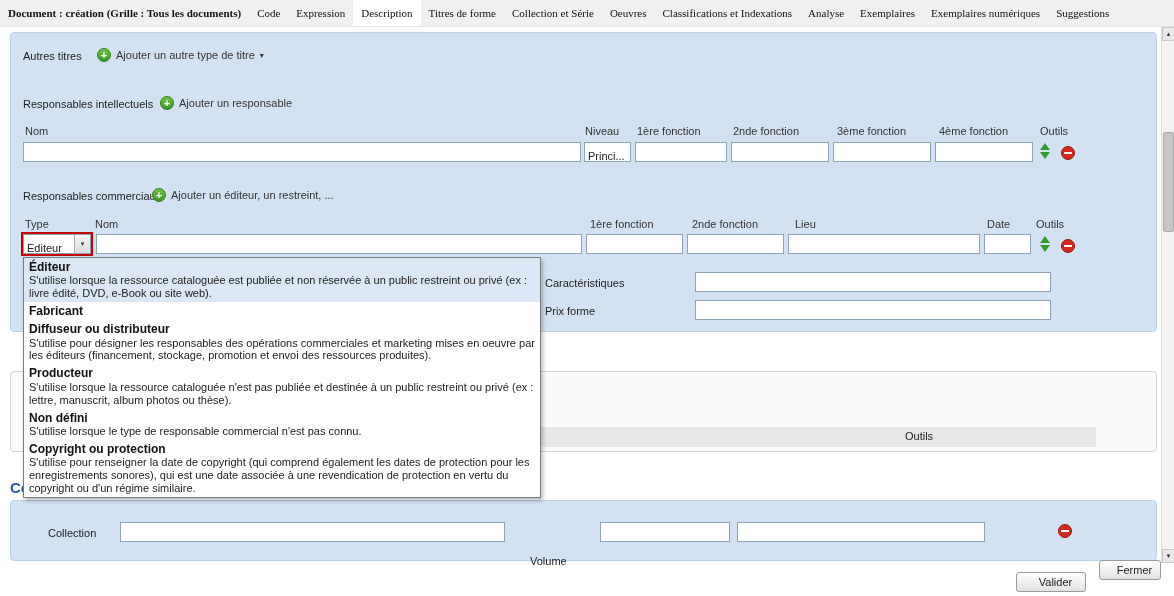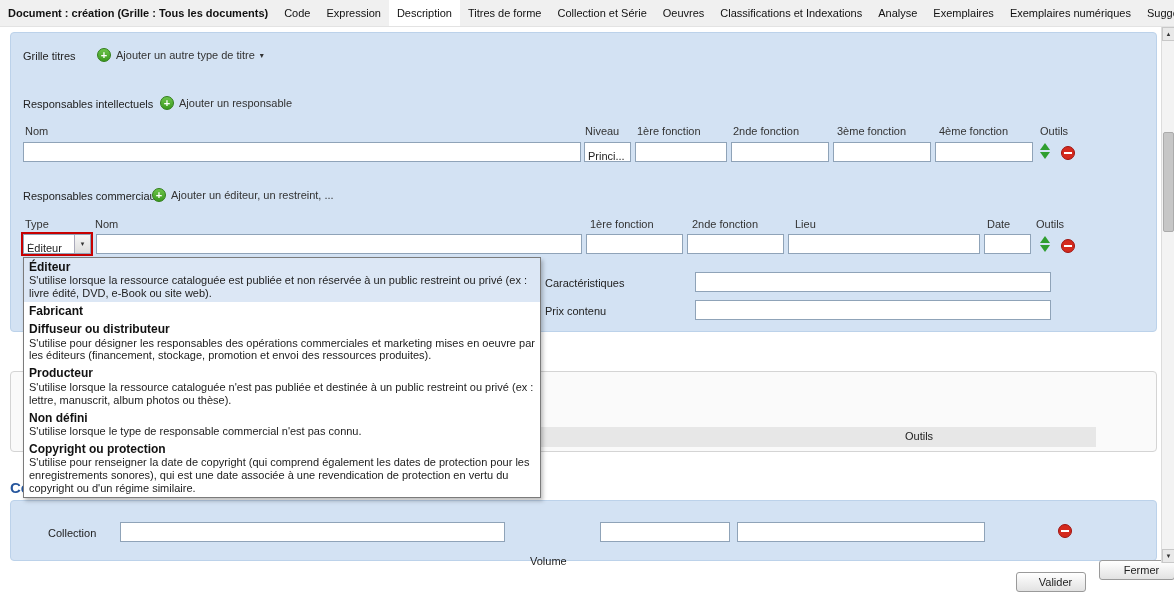--- a/index.html
+++ b/index.html
@@ -1,20 +1,20 @@
 <!DOCTYPE html>
 <html><head>
 <meta charset="utf-8">
 <style>
   * { margin:0; padding:0; box-sizing:border-box; }
   body { font-family:"Liberation Sans", sans-serif; background:#fff; }
   .page { position:relative; width:1174px; height:596px; background:#fff; overflow:hidden; font-size:11px; color:#222; }
 
   
-  .tabs { position:absolute; top:0; left:0; width:1174px; height:27px; background:#f0f0f0; display:flex; align-items:stretch; overflow:hidden; border-bottom:1px solid #e3e3e3; }
+  .tabs { position:absolute; top:0; left:0; width:1174px; height:27px; background:#f0f0f0; display:flex; align-items:stretch; overflow:hidden; border-bottom:1px solid #e3e3e3;font-family:Liberation Serif, serif; }
   .tab { display:flex; align-items:center; padding:0 8px; white-space:nowrap; font-size:11px; color:#111; cursor:pointer; }
   .tab.bold { font-weight:bold; }
   .tab.active { background:#fff; }
 
   
   .panel { position:absolute; left:10px; width:1147px; border-radius:4px; }
   .panel-blue { background:#d3e2f3; border:1px solid #bcd2ea; }
   #panel-description { top:32px; height:300px; }
   #panel-gray { top:371px; height:81px; background:#fafafa; border:1px solid #d4d4d4; border-radius:4px; }
   #panel-collection { top:500px; height:61px; }
@@ -72,21 +72,21 @@
     <div class="tab">Oeuvres</div>
     <div class="tab">Classifications et Indexations</div>
     <div class="tab">Analyse</div>
     <div class="tab">Exemplaires</div>
     <div class="tab">Exemplaires numériques</div>
     <div class="tab">Suggestions</div>
   </nav>
 
   <div class="panel panel-blue" id="panel-description"></div>
 
-  <span class="lbl" style="left:23px;top:50px">Grille titres</span>
+  <span class="lbl" style="left:23px;top:50px">Autres titres</span>
   <div class="addrow" style="left:97px;top:48px">
     <span class="plus">+</span>
     <span>Ajouter un autre type de titre</span>
     <span class="caret">▾</span>
   </div>
 
   <span class="lbl" style="left:23px;top:98px">Responsables intellectuels</span>
   <div class="addrow" style="left:160px;top:96px">
     <span class="plus">+</span>
     <span>Ajouter un responsable</span>
@@ -142,41 +142,41 @@
   <span class="tools" style="left:1040px;top:236px">
     <span class="tri-up"></span>
     <span class="tri-down"></span>
   </span>
   <span class="minus" style="left:1061px;top:239px">
       <span class="minus-bar"></span>
     </span>
 
   <span class="lbl" style="left:545px;top:277px">Caractéristiques</span>
   <input class="txt" style="left: 695px; top: 272px; width: 356px;">
-  <span class="lbl" style="left:545px;top:305px">Prix contenu</span>
+  <span class="lbl" style="left:545px;top:305px">Prix forme</span>
   <input class="txt" style="left: 695px; top: 300px; width: 356px;">
 
   <div class="panel" id="panel-gray"></div>
   <div class="outils-bar">
     <span>Outils</span>
   </div>
 
   <div id="collection-title">Collection et Série</div>
   <div class="panel panel-blue" id="panel-collection"></div>
   <span class="lbl" style="left:48px;top:527px">Collection</span>
   <input class="txt" style="left: 120px; top: 522px; width: 385px;">
   <span class="lbl" style="left:530px;top:555px">Volume</span>
   <input class="txt" style="left: 600px; top: 522px; width: 130px;">
   <input class="txt" style="left: 737px; top: 522px; width: 248px;">
   <span class="minus" style="left:1058px;top:524px">
       <span class="minus-bar"></span>
     </span>
 
   <div class="btn" style="left:1016px;top:572px;width:70px">Valider</div>
-  <div class="btn" style="left:1099px;top:560px;width:76px">Fermer</div>
+  <div class="btn" style="left:1099px;top:560px;width:62px">Fermer</div>
 
   <div class="sb">
     <div class="sb-btn" style="top:0">▲</div>
     <div class="sb-thumb"></div>
     <div class="sb-btn" style="bottom:0">▼</div>
   </div>
 
   <div class="dd">
     <div class="dd-opt selected">
       <div class="dd-title">Éditeur</div>

